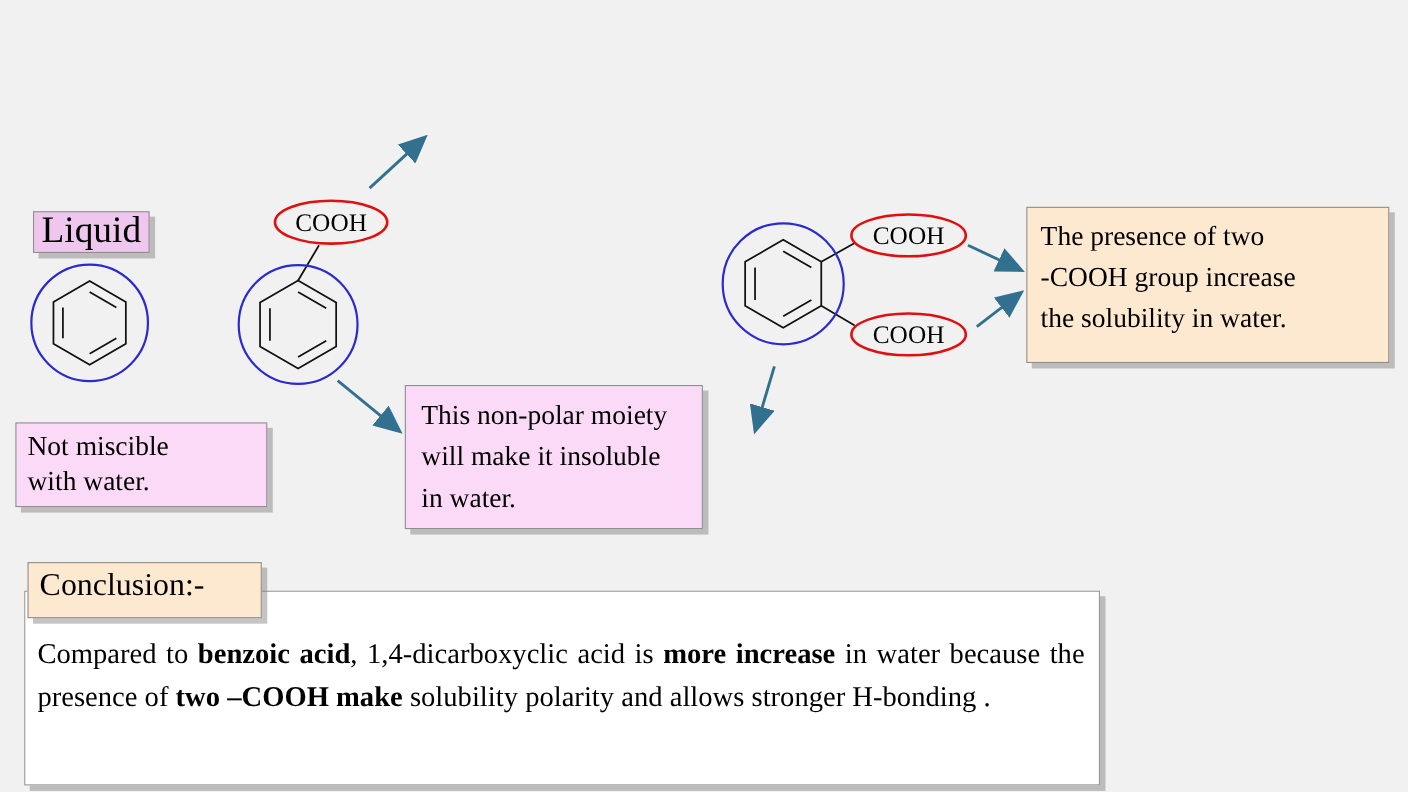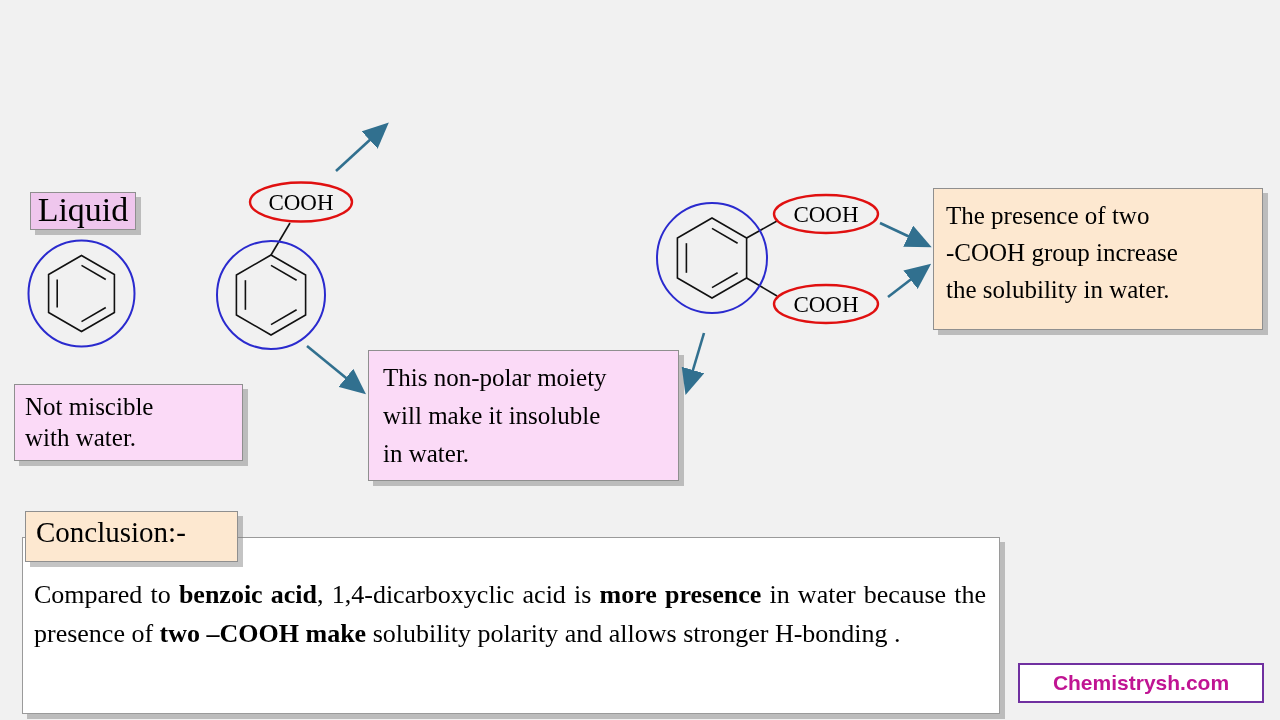--- a/index.html
+++ b/index.html
@@ -14,21 +14,21 @@
   .box{position:absolute;border:1px solid #8f8f8f;box-shadow:5px 5px 0 rgba(125,125,125,.45);
        color:#000;font-family:"Liberation Serif",serif;}
   .pink{background:var(--pink-box);}
   .tan{background:var(--tan-box);}
   .pre{white-space:pre-line;}
   .callout{font-size:25px;line-height:38px;padding:8px 14px;}
   .liquid{background:var(--liquid-box);width:106px;height:38px;left:30px;top:192px;
           font-size:34px;text-align:center;line-height:34px;}
   .notmisc{left:14px;top:384px;width:229px;height:77px;font-size:25px;line-height:31px;padding:6px 10px;}
   .polar{left:388px;top:42px;width:365px;height:131px;}
-  .nonpolar{left:368px;top:350px;width:311px;height:131px;}
+  .nonpolar{left:368px;top:350px;width:271px;height:131px;}
   .twocooh{left:933px;top:188px;width:330px;height:142px;padding:8px 12px;}
   .struct{position:absolute;}
   .struct text{font-size:23px;font-family:"Liberation Serif",serif;fill:#000;}
   .ring-outline{fill:none;stroke:#111;stroke-width:1.6;}
   .ring-circle{fill:none;stroke:var(--benzene-circle);stroke-width:2;}
   .cooh-ellipse{fill:none;stroke:var(--cooh-circle);stroke-width:2.4;}
   .bond{stroke:#111;stroke-width:1.6;}
   .arrows{position:absolute;left:0;top:0;width:1280px;height:720px;pointer-events:none;z-index:6;}
   .arrow-line{stroke:var(--arrow);stroke-width:2.6;fill:none;}
   .concl-box{left:22px;top:537px;width:978px;height:177px;background:#fff;border:1px solid #9a9a9a;}
@@ -99,17 +99,16 @@
     </defs>
     <line class="arrow-line" x1="336" y1="171" x2="385" y2="126" marker-end="url(#ah)"></line>
     <line class="arrow-line" x1="307" y1="346" x2="362" y2="391" marker-end="url(#ah)"></line>
     <line class="arrow-line" x1="880" y1="223" x2="927" y2="245" marker-end="url(#ah)"></line>
     <line class="arrow-line" x1="888" y1="297" x2="927" y2="267" marker-end="url(#ah)"></line>
     <line class="arrow-line" x1="704" y1="333" x2="687" y2="390" marker-end="url(#ah)"></line>
   </svg>
 
   <div class="box concl-box"></div>
   <div class="box concl-label">Conclusion:-</div>
-  <div class="concl-text"><span>Compared to </span><b>benzoic acid</b><span>, 1,4-dicarboxyclic acid is </span><b>more presence</b><span> in water because the presence of </span><b>two –COOH make</b><span> solubility polarity and allows stronger H-bonding .</span></div>
+  <div class="concl-text"><span>Compared to </span><b>benzoic acid</b><span>, 1,4-dicarboxyclic acid is </span><b>more increase</b><span> in water because the presence of </span><b>two –COOH make</b><span> solubility polarity and allows stronger H-bonding .</span></div>
 
-  <div class="brand">Chemistrysh.com</div>
 
 </div>
 
 </body></html>

